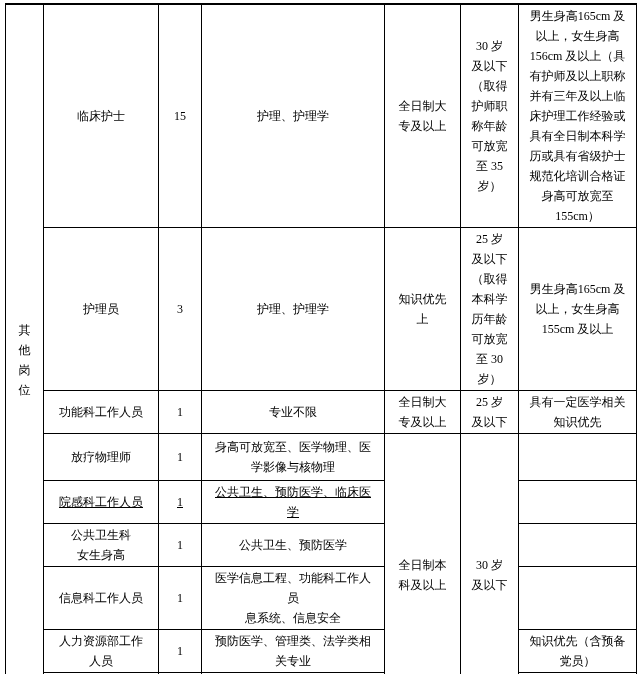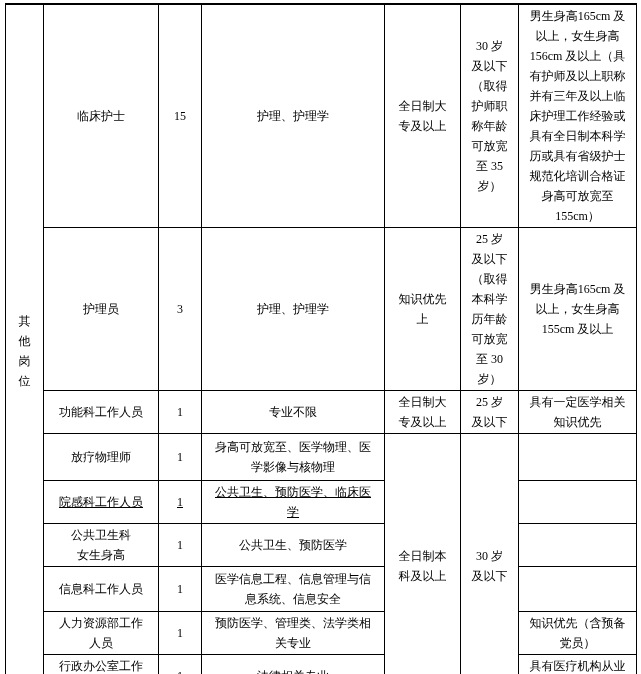--- a/index.html
+++ b/index.html
@@ -154,21 +154,21 @@
       <tr class="r5">
         <td class="pos">公共卫生科
 女生身高</td>
         <td class="cnt">1</td>
         <td class="maj">公共卫生、预防医学</td>
         <td class="oth"></td>
       </tr>
       <tr class="r6">
         <td class="pos">信息科工作人员</td>
         <td class="cnt">1</td>
-        <td class="maj left-al">医学信息工程、信息管理与信
+        <td class="maj left-al">医学信息工程、功能科工作人员
 息系统、信息安全</td>
         <td class="oth"></td>
       </tr>
       <tr class="r7">
         <td class="pos">人力资源部工作
 人员</td>
         <td class="cnt">1</td>
         <td class="maj left-al">预防医学、管理类、法学类相
 关专业</td>
         <td class="oth">知识优先（含预备

